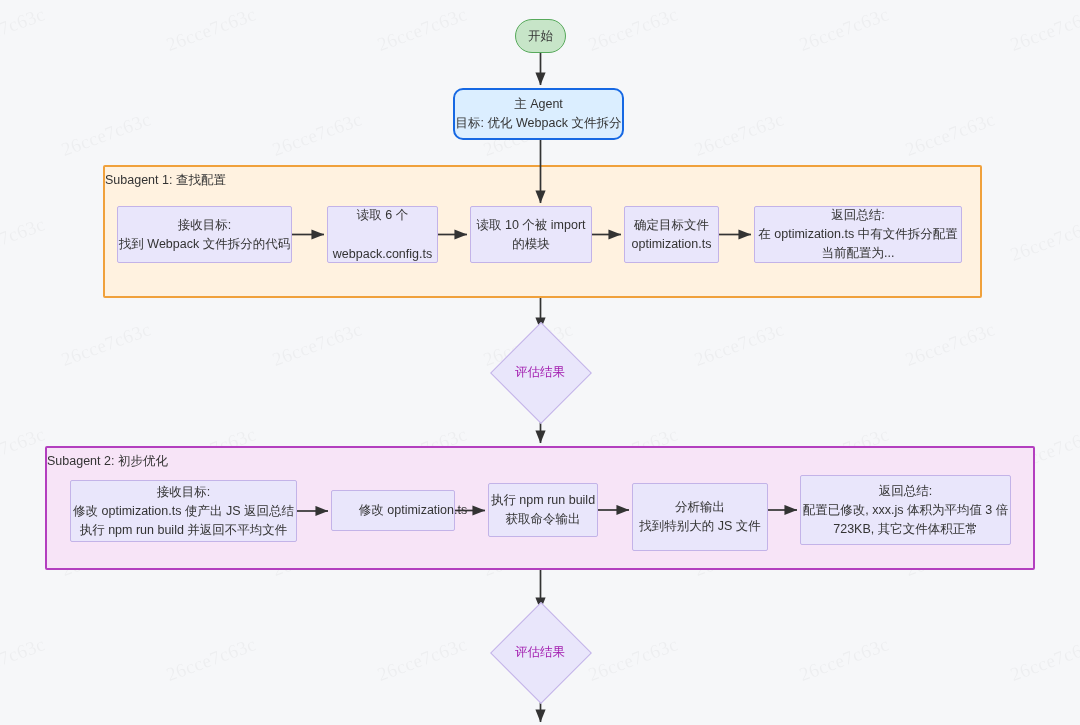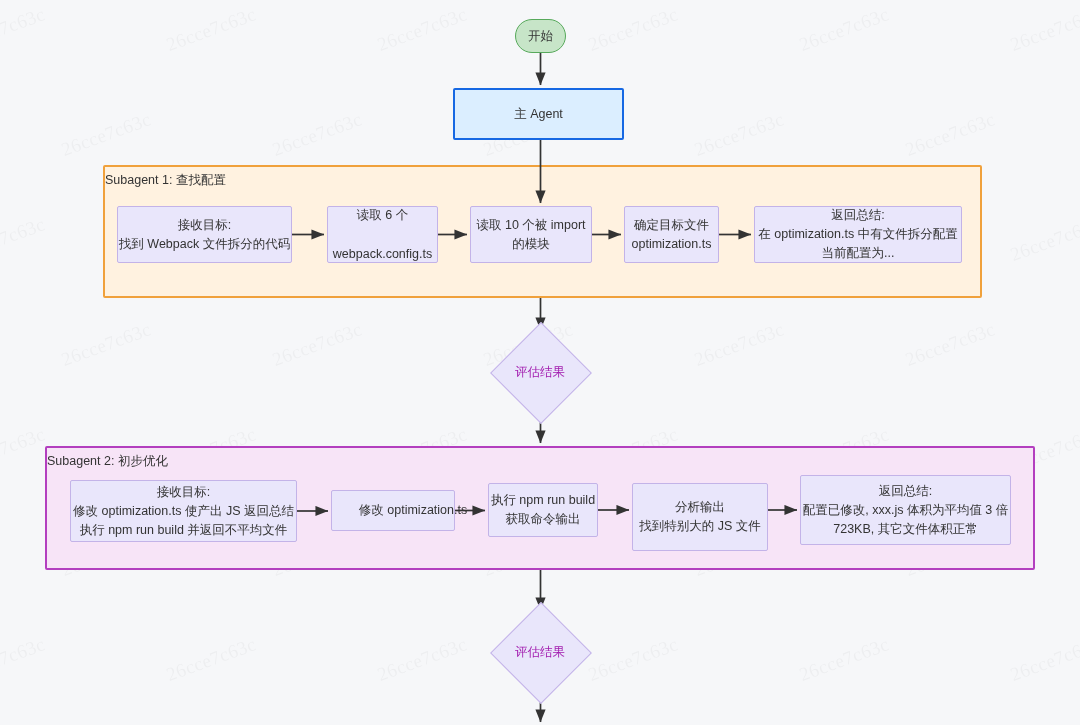--- a/index.html
+++ b/index.html
@@ -85,21 +85,21 @@
   }
   .nd-start{
     background:#c7e5c8;
     border:1.6px solid #57a95b;
     border-radius:18px;
     color:#333;
   }
   .nd-main{
     background:#dbeeff;
     border:2.2px solid #1668e3;
-    border-radius:2px;
+    border-radius:10px;
   }
 
   
   .diamond{
     position:absolute;
     z-index:3;
   }
   .diamond .dshape{
     position:absolute;
     left:50%;top:50%;
@@ -222,20 +222,21 @@
   <div class="cluster" id="cluster2">
     <div class="cluster-label">Subagent 2: 初步优化</div>
   </div>
 
   <div class="node nd-start" id="n-start">
     <span class="ln">开始</span>
   </div>
 
   <div class="node nd-main" id="n-main">
     <span class="ln">主 Agent</span>
+    <span class="ln">目标: 优化 Webpack 文件拆分</span>
   </div>
 
   <div class="node nd-proc" id="n-s1-a">
     <span class="ln">接收目标:</span>
     <span class="ln">找到 Webpack 文件拆分的代码</span>
   </div>
   <div class="node nd-proc" id="n-s1-b">
     <span class="ln">读取 6 个</span>
     <span class="ln">webpack.config.ts</span>
   </div>

